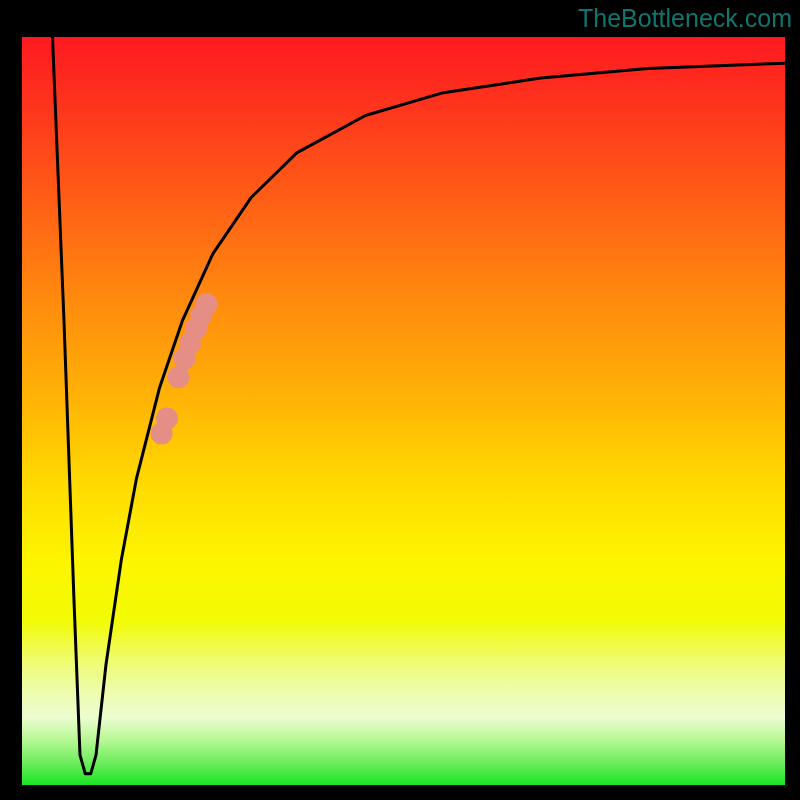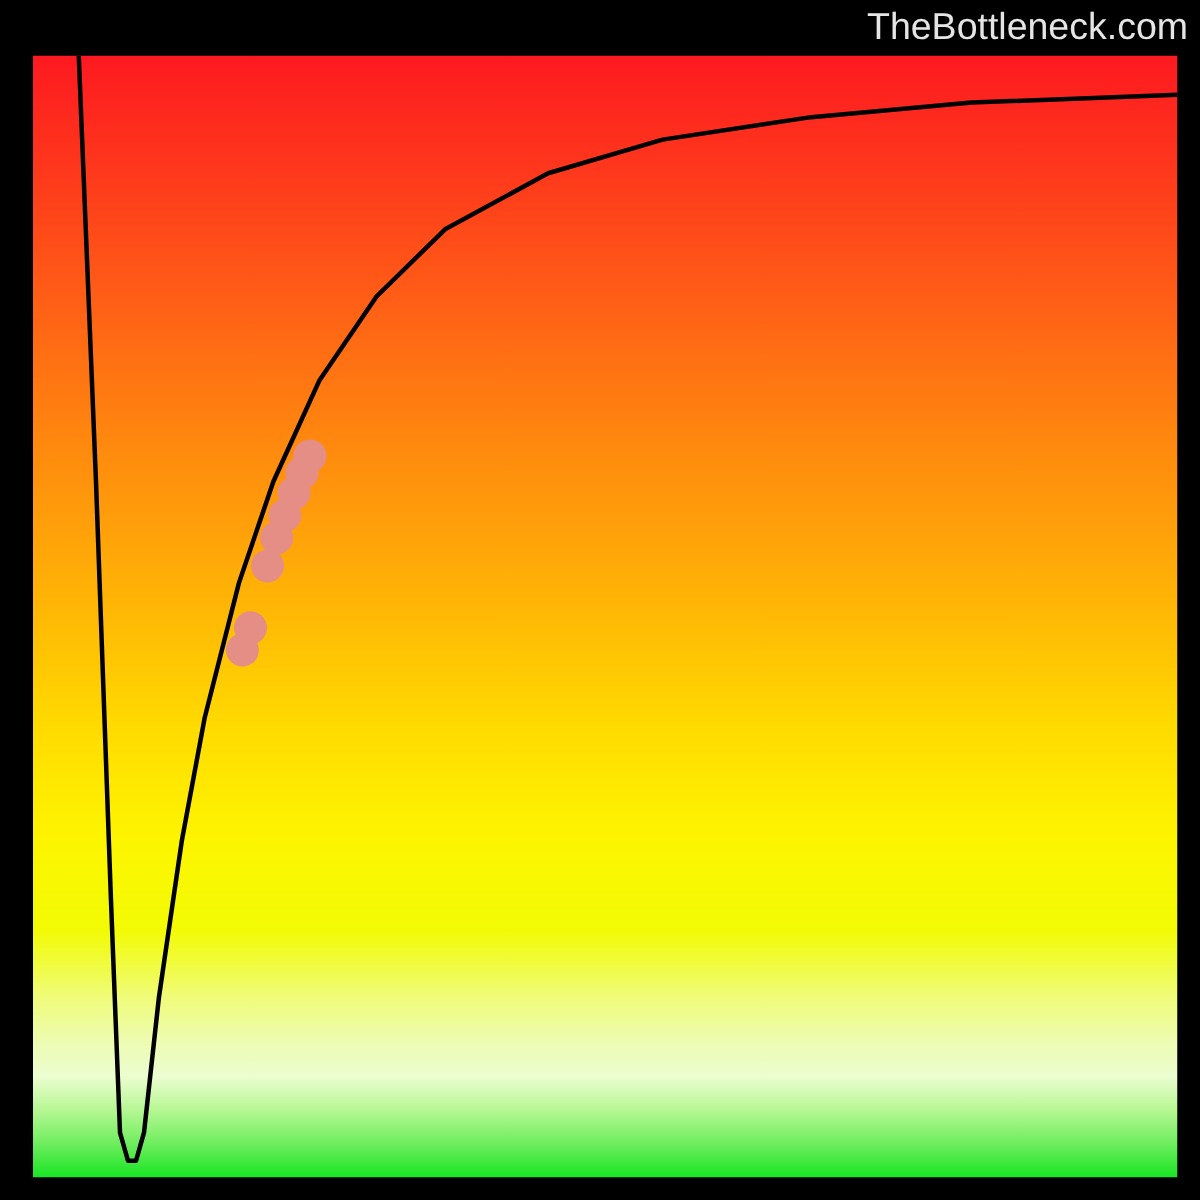--- a/index.html
+++ b/index.html
@@ -13,21 +13,21 @@
   .outer {
     width: 800px;
     height: 800px;
     background: #000;
     position: relative;
   }
   .attribution {
     position: absolute;
     top: 4px;
     right: 8px;
-    color: #e5e5e5;
+    color: #0f766e;
     font-size: 25px;
     font-weight: 400;
     letter-spacing: 0px;
   }
   .plot-area {
     position: absolute;
     left: 22px;
     top: 37px;
     width: 763px;   
     height: 748px;  

